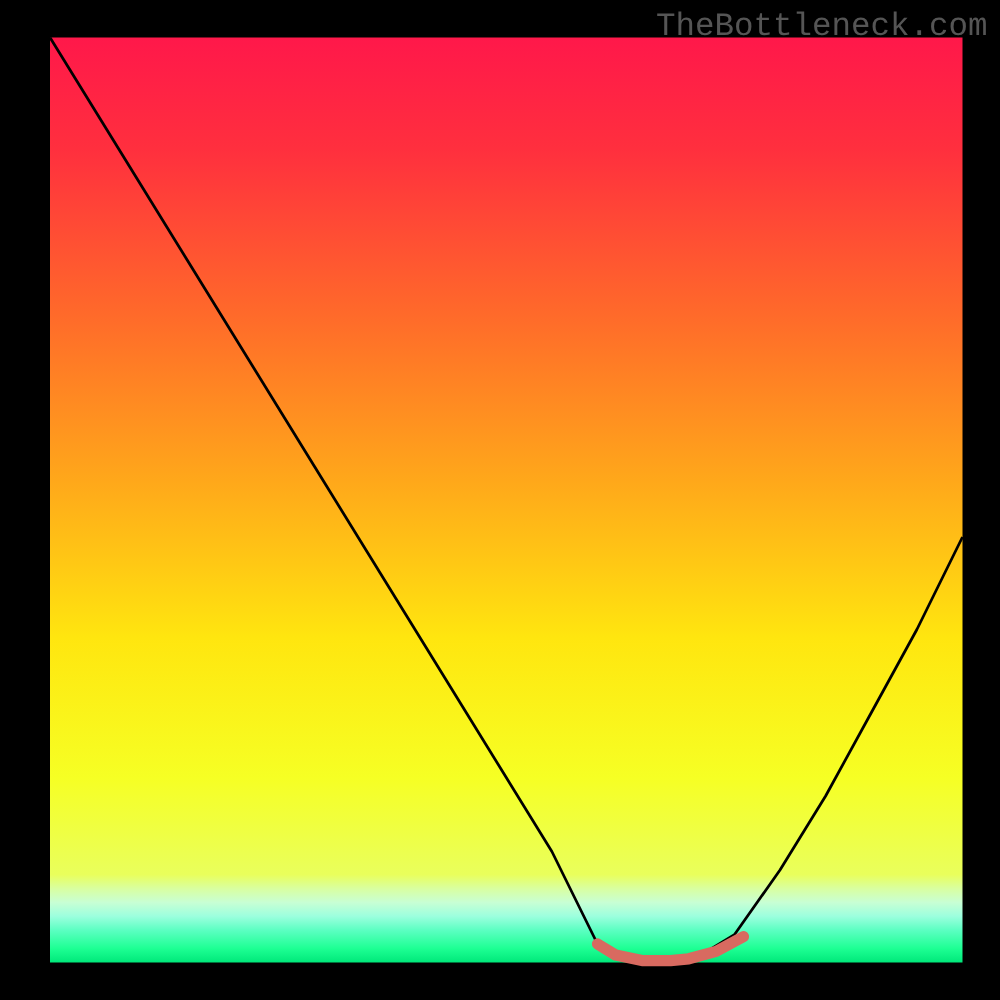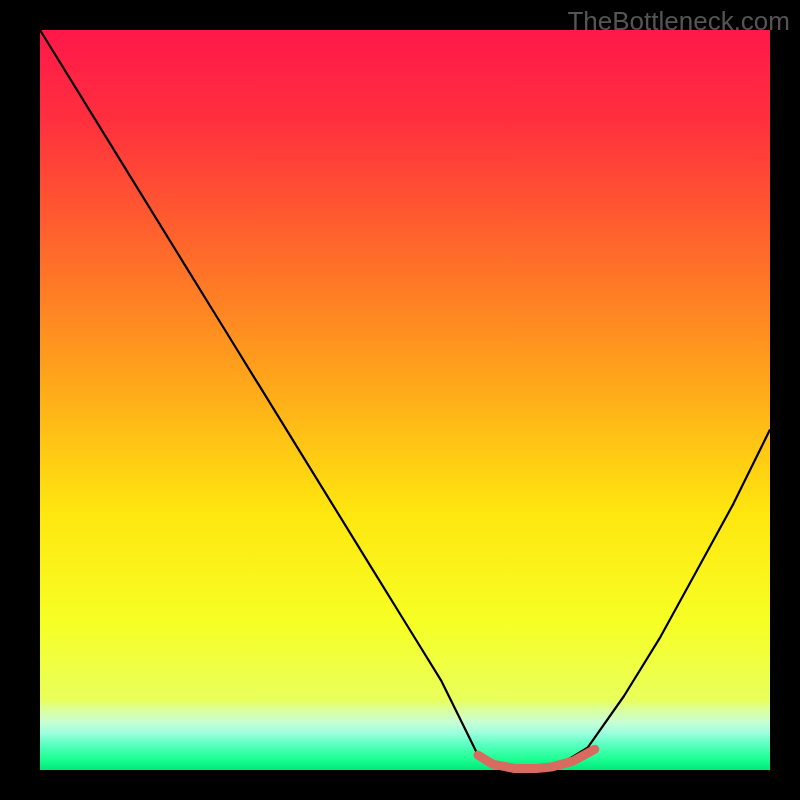--- a/index.html
+++ b/index.html
@@ -17,20 +17,21 @@
     height: 800px;
   }
   .watermark {
     position: absolute;
     top: 6px;
     right: 10px;
     color: #555;
     font-size: 26px;
     font-weight: 400;
     z-index: 10;
+    font-family: Liberation Mono, monospace;
   }
   svg {
     position: absolute;
     top: 0;
     left: 0;
   }
 </style>
 </head>
 <body>
 

